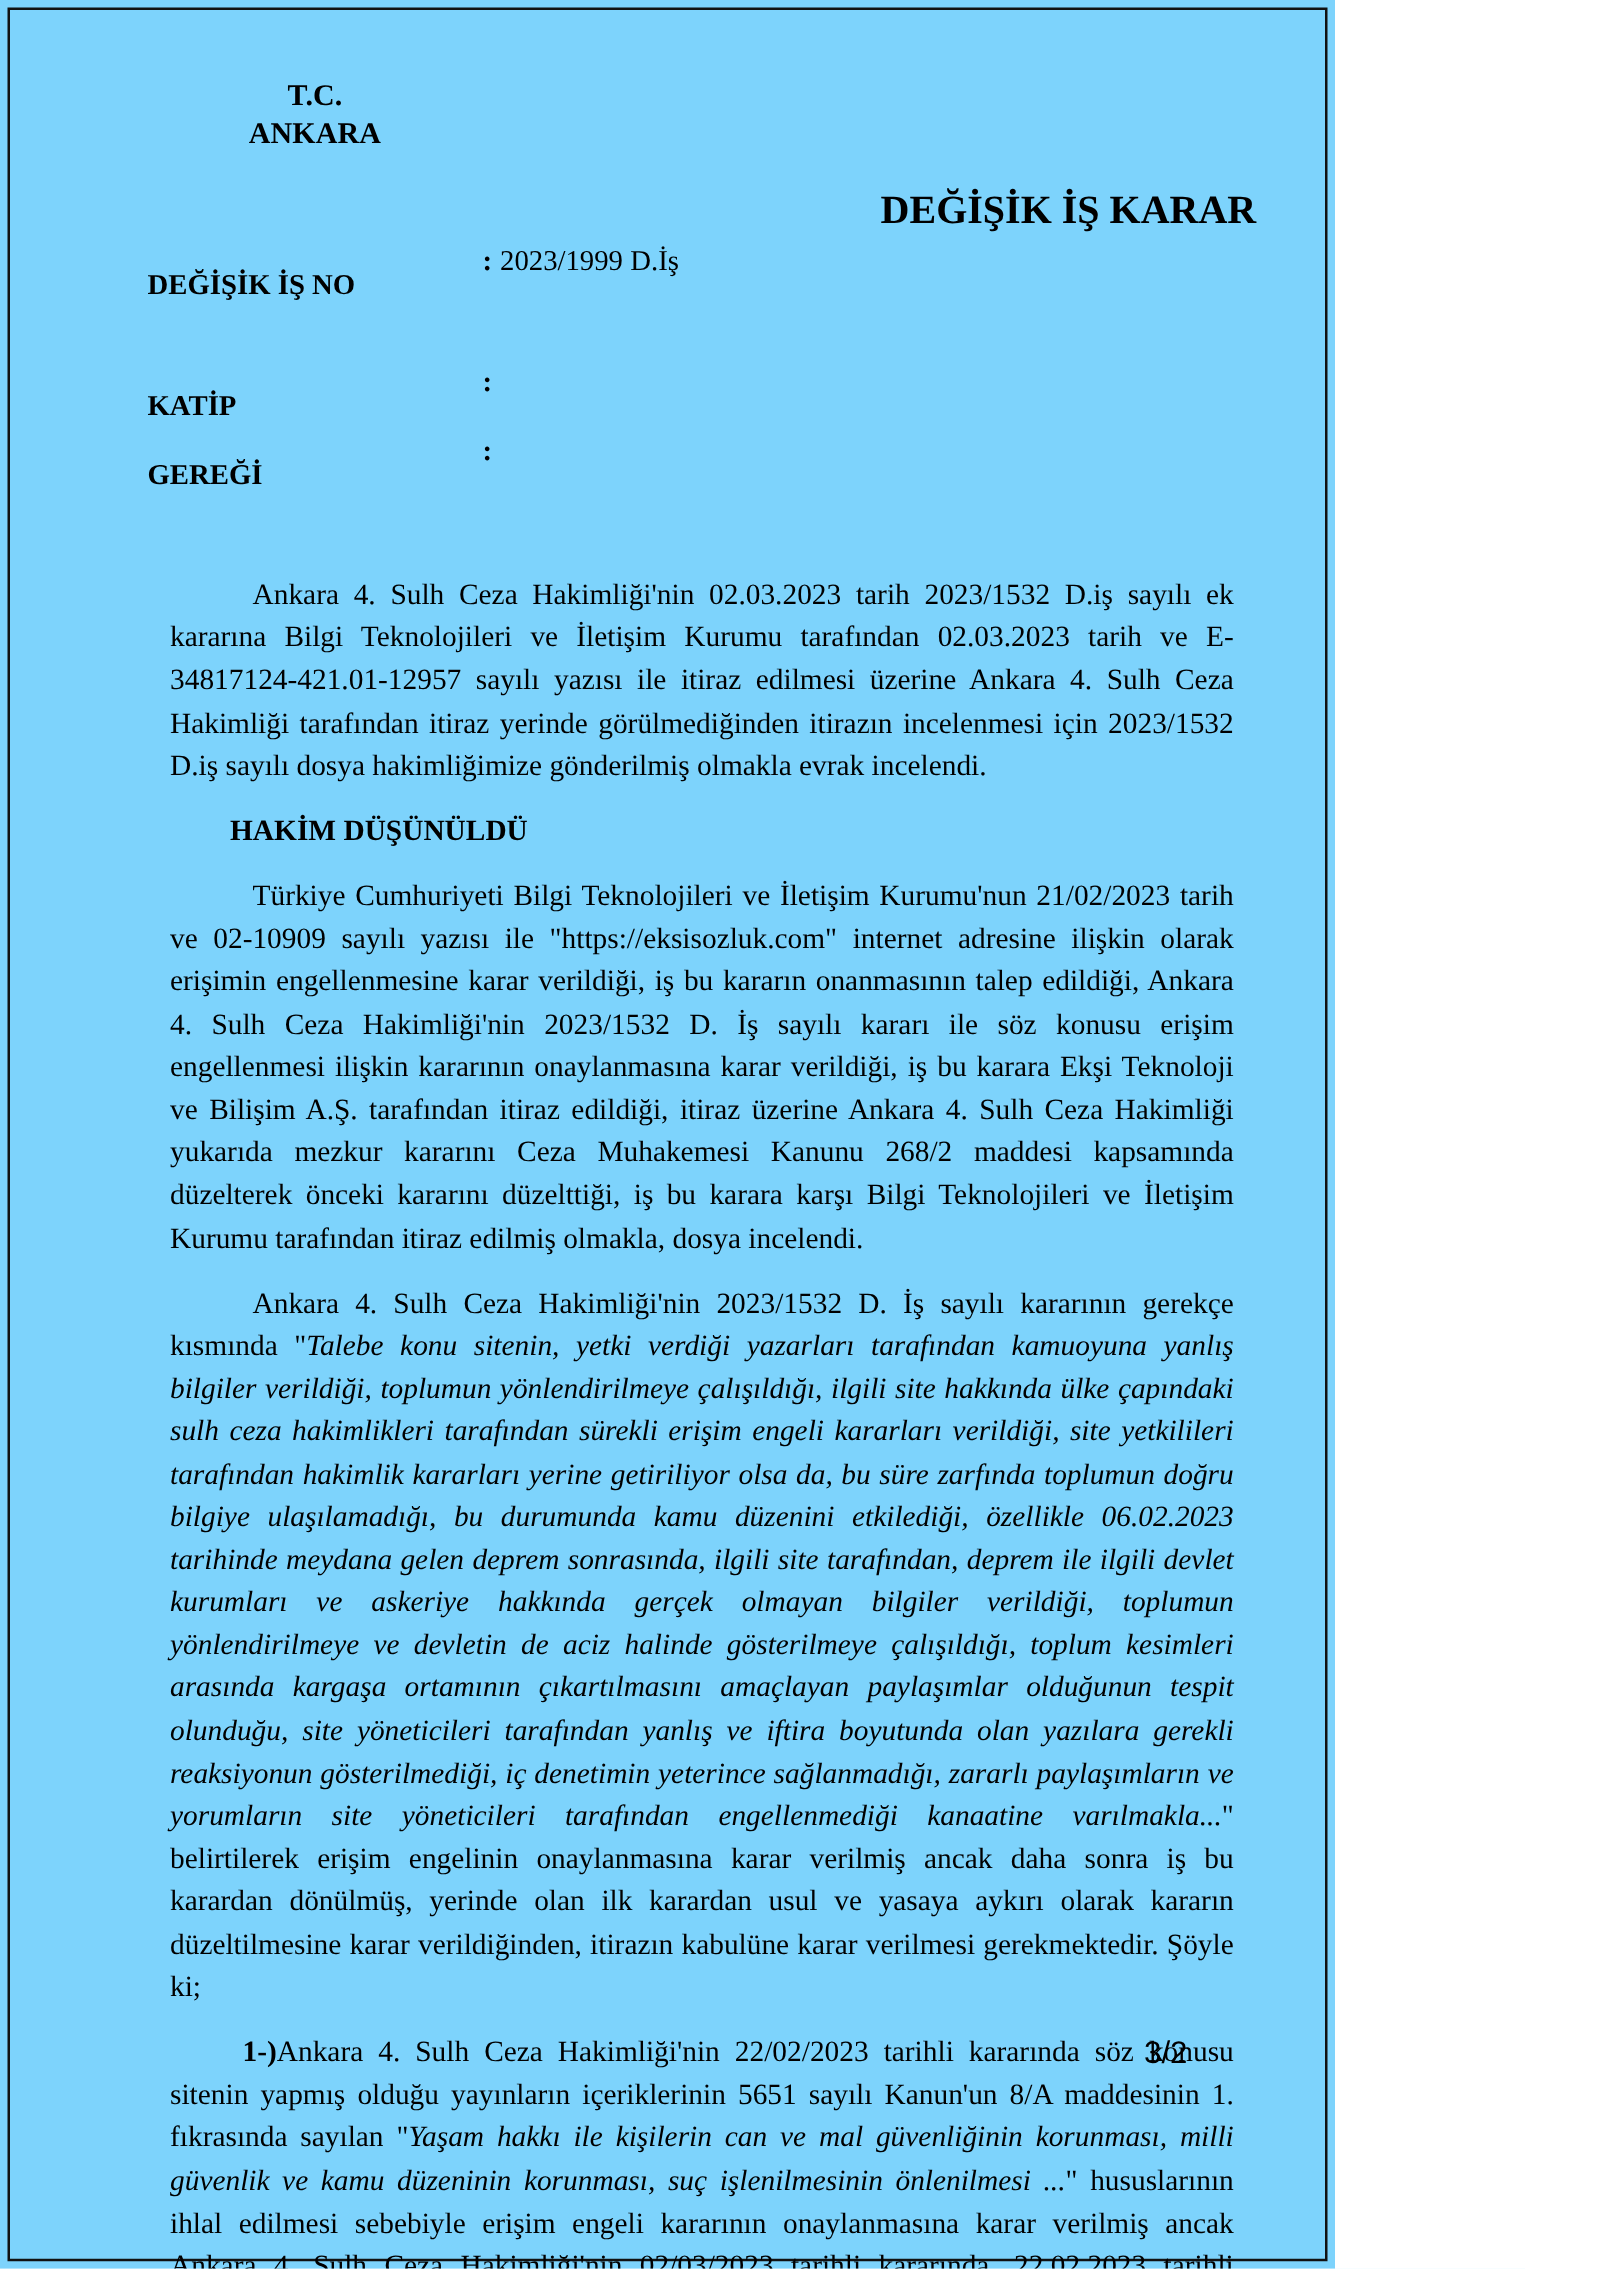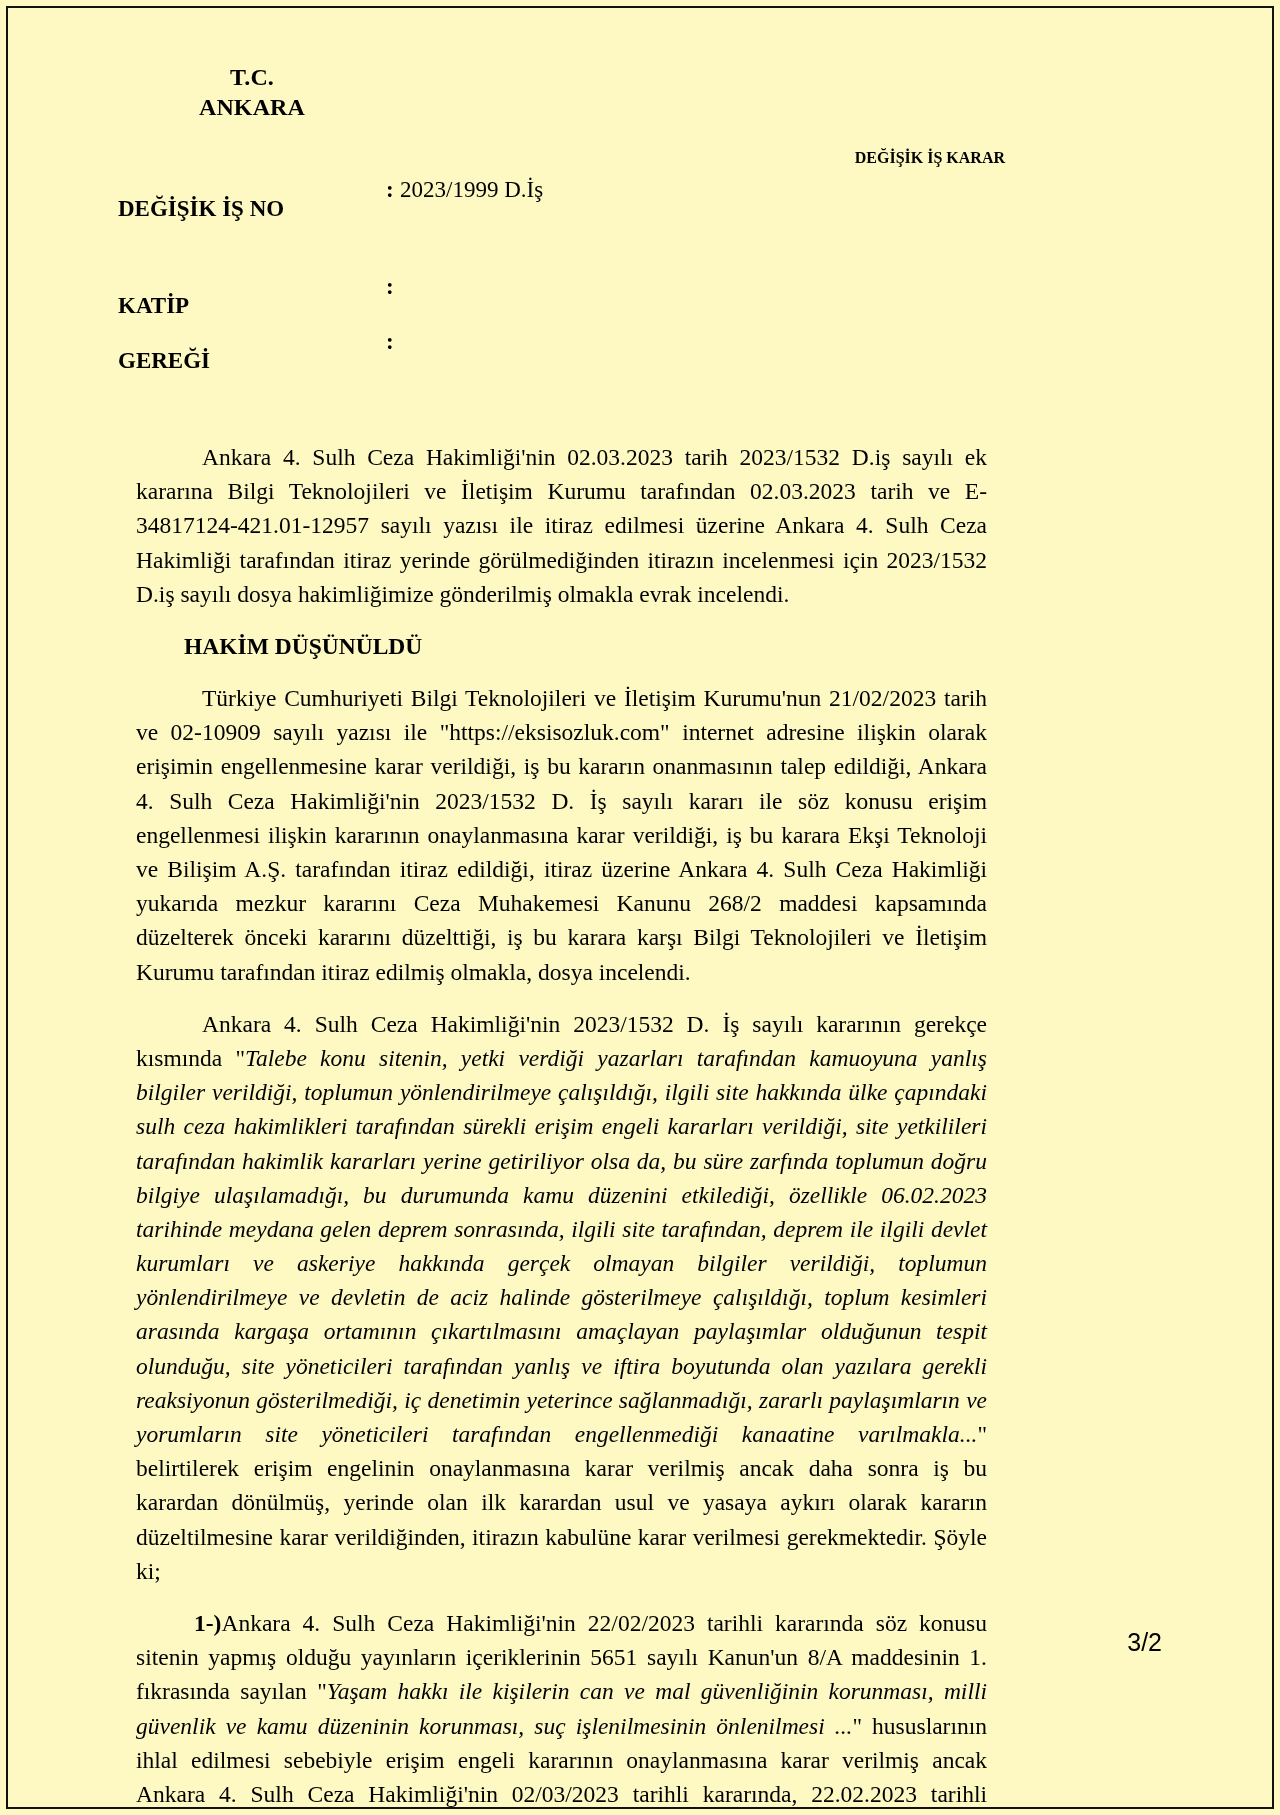--- a/index.html
+++ b/index.html
@@ -3,23 +3,23 @@
 <meta charset="utf-8">
 <title>Karar</title>
 <style>
   html, body {
     margin: 0;
     padding: 0;
     background: #ffffff;
   }
   .page {
     position: relative;
-    width: 1280px;
+    width: 1068px;
     height: 1815px;
-    background: #fef9c3;
+    background: #7dd3fc;
     box-sizing: border-box;
     overflow: hidden;
     font-family: "Liberation Serif", "DejaVu Serif", serif;
     color: #000000;
   }
   
   .scan-border {
     position: absolute;
     left: 6px;
     top: 6px;
@@ -44,21 +44,21 @@
     letter-spacing: 0.1px;
   }
   .court-head .line-tc { margin-left: 112px; }
   .court-head .line-city { margin-left: 81px; }
   .court-head .line-court { margin-left: 0px; }
 
   .karar-right {
     margin-top: 26px;
     text-align: right;
     font-weight: bold;
-    font-size: 16px;
+    font-size: 32px;
     padding-right: 0px;
   }
 
   .field-row {
     display: flex;
     font-weight: bold;
     font-size: 23px;
     margin-top: 10px;
   }
   .field-row .f-label { width: 268px; flex: 0 0 268px; margin-top: 19px; }

